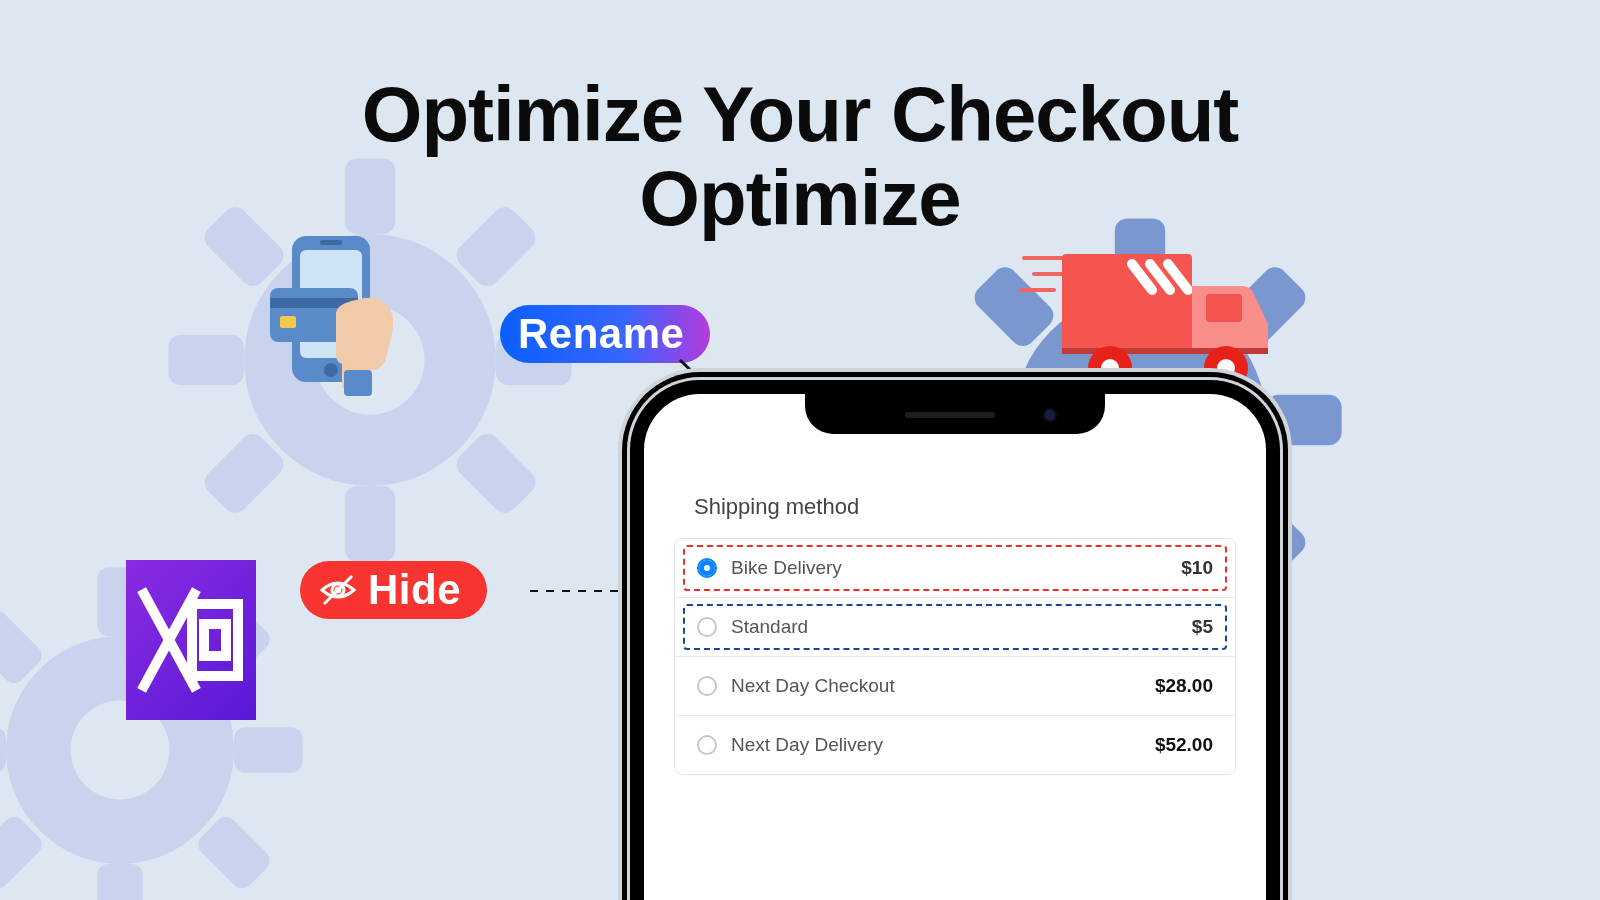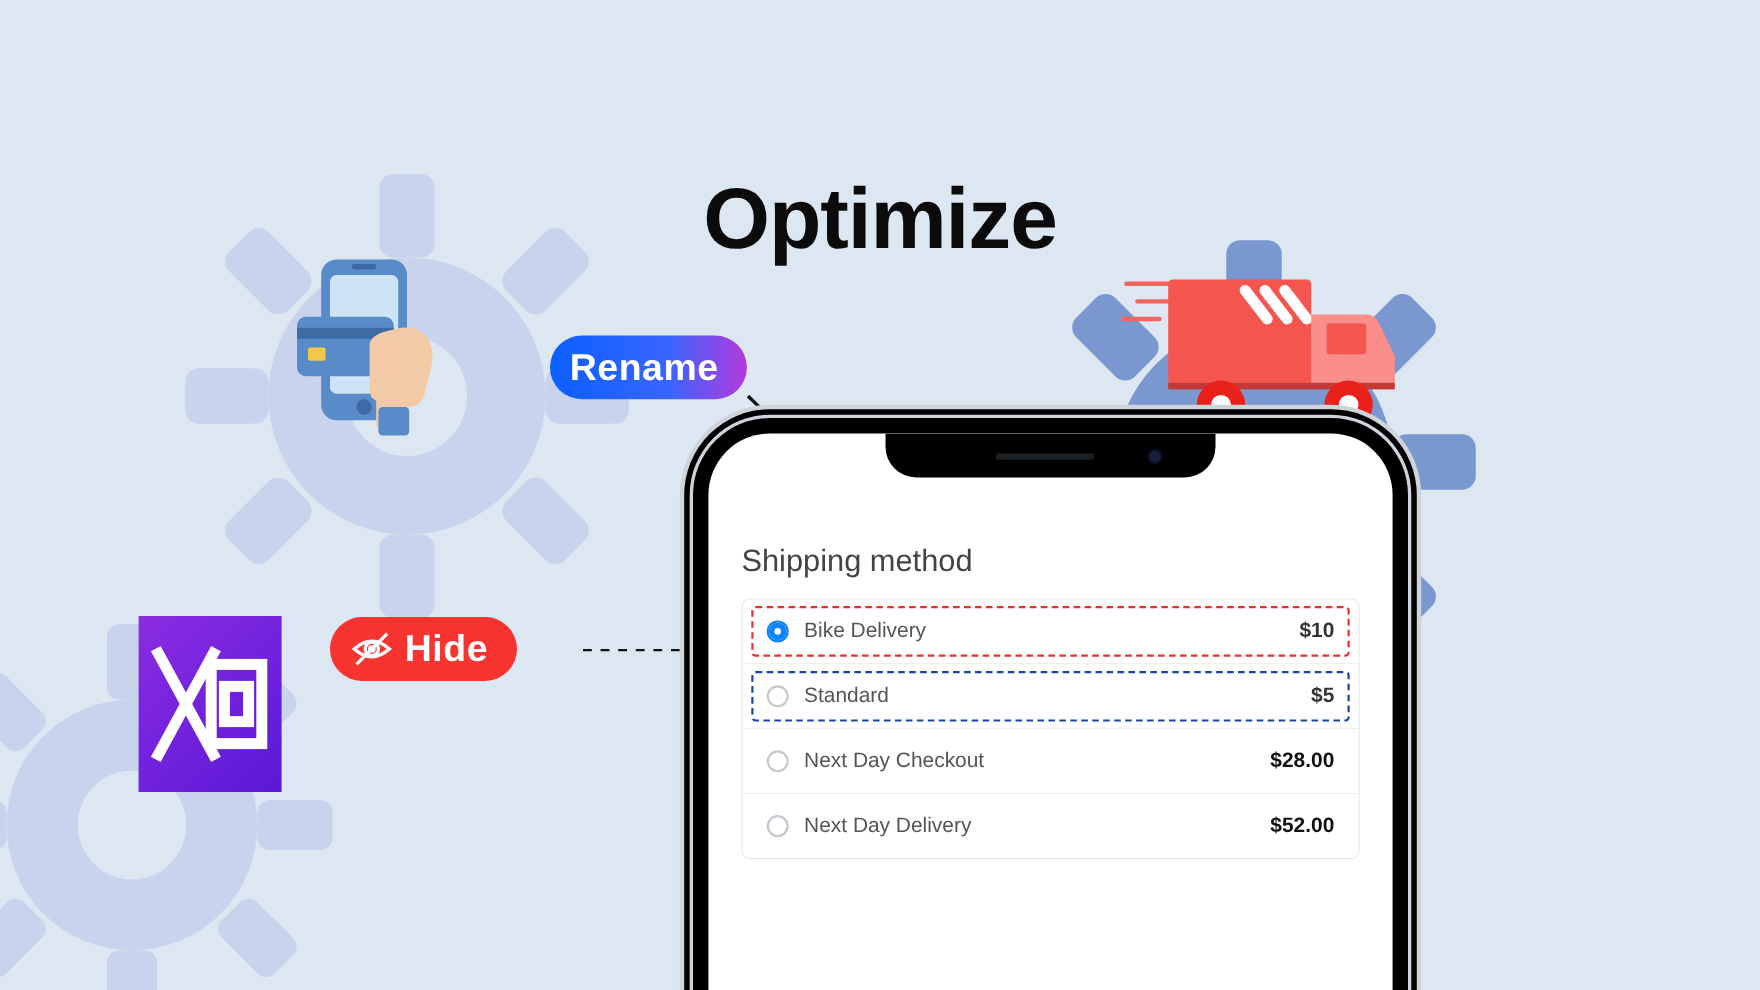--- a/index.html
+++ b/index.html
@@ -50,21 +50,21 @@
   
   .pill {
     position: absolute;
     height: 58px;
     border-radius: 40px;
     display: flex;
     align-items: center;
     padding: 0 26px 0 18px;
     color: #fff;
     font-weight: 800;
-    font-size: 34px;
+    font-size: 42px;
     letter-spacing: 0.5px;
   }
   .pill-rename {
     left: 500px; top: 305px;
     background: linear-gradient(90deg,#0b5fff,#3865ff 60%,#b43adc);
     font-family: "Segoe UI", Arial, sans-serif;
   }
   .pill-hide {
     left: 300px; top: 561px;
     background: #f7342f;
@@ -121,24 +121,24 @@
     width:90px; height:6px; border-radius:4px;
     background:#1a1f23;
   }
 
   .screen {
     position: absolute;
     inset: 0;
     padding: 100px 30px 0 30px;
   }
   .screen h3 {
-    font-size: 28px;
+    font-size: 22px;
     font-weight: 400;
     color: #444;
-    margin: 0 0 18px 0;
+    margin: 0 0 18px 20px;
   }
   .ship-list {
     border: 1px solid #e1e4e8;
     border-radius: 8px;
     overflow: hidden;
     background:#fff;
   }
   .ship-row {
     display: flex;
     align-items: center;
@@ -227,21 +227,21 @@
       <rect x="14" y="14" width="12" height="18" rx="3" transform="rotate(-45 20 23)"></rect>
       <rect x="74" y="14" width="12" height="18" rx="3" transform="rotate(45 80 23)"></rect>
       <rect x="14" y="68" width="12" height="18" rx="3" transform="rotate(45 20 77)"></rect>
       <rect x="74" y="68" width="12" height="18" rx="3" transform="rotate(-45 80 77)"></rect>
     </g>
     <circle cx="50" cy="50" r="23" fill="#dde7f2" opacity="0"></circle>
   </svg>
 </div>
 
 <div class="headline">
-  <br>
+  <span>Optimize Your Checkout</span><br>
   <span>Optimize</span>
 </div>
 
 <div class="pay-illustration">
   <svg width="160" height="170" viewBox="0 0 160 170">
 
     <rect x="32" y="6" width="78" height="146" rx="14" fill="#5a8bc9"></rect>
     <rect x="40" y="20" width="62" height="108" rx="6" fill="#cfe3f7"></rect>
     <rect x="60" y="10" width="22" height="5" rx="2" fill="#3e6aa3"></rect>
     <circle cx="71" cy="140" r="7" fill="#3e6aa3"></circle>

